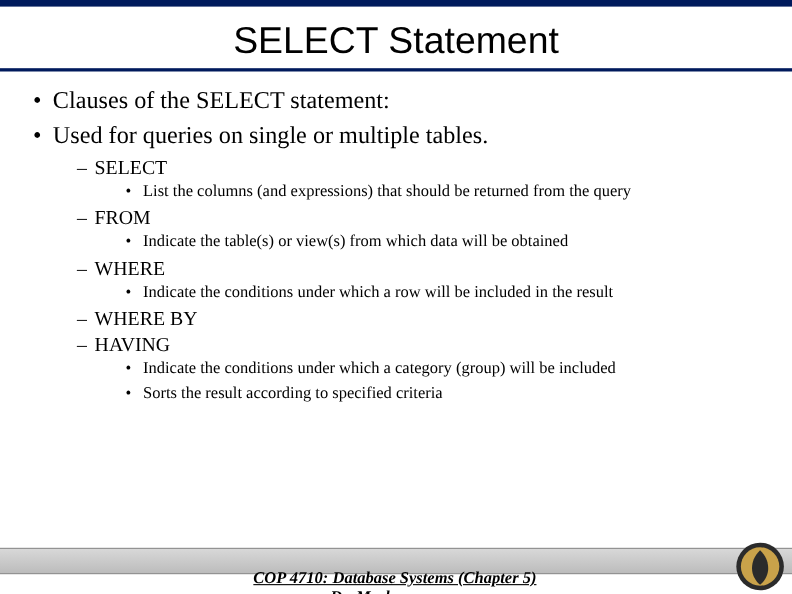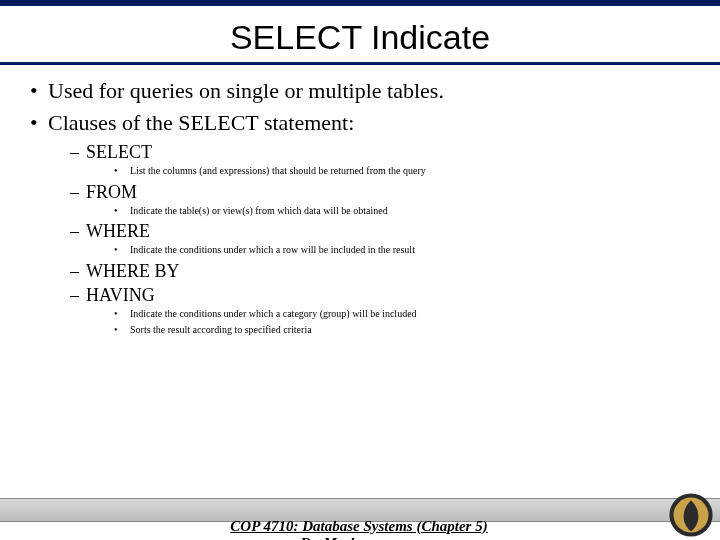--- a/index.html
+++ b/index.html
@@ -63,21 +63,21 @@
     padding-left: 56px;
     position: relative;
   }
   .b2::before {
     content: "–";
     position: absolute;
     left: 40px;
     top: 0;
   }
   .b3 {
-    font-size: 10px;
+    font-size: 15px;
     margin: 2px 0 4px 0;
     padding-left: 100px;
     position: relative;
     line-height: 1.25;
   }
   .b3::before {
     content: "•";
     position: absolute;
     left: 84px;
     top: 0;
@@ -123,26 +123,26 @@
     height: 46px;
   }
 </style>
 </head>
 <body>
 
 <div class="slide">
 
   <div class="topbar"></div>
 
-  <div class="title">SELECT Indicate</div>
+  <div class="title">SELECT Statement</div>
   <div class="titlerule"></div>
 
   <div class="content">
+    <div class="b1">Clauses of the SELECT statement:</div>
     <div class="b1">Used for queries on single or multiple tables.</div>
-    <div class="b1">Clauses of the SELECT statement:</div>
 
     <div class="b2">SELECT</div>
     <div class="b3">List the columns (and expressions) that should be returned from the query</div>
 
     <div class="b2">FROM</div>
     <div class="b3">Indicate the table(s) or view(s) from which data will be obtained</div>
 
     <div class="b2">WHERE</div>
     <div class="b3">Indicate the conditions under which a row will be included in the result</div>
 

